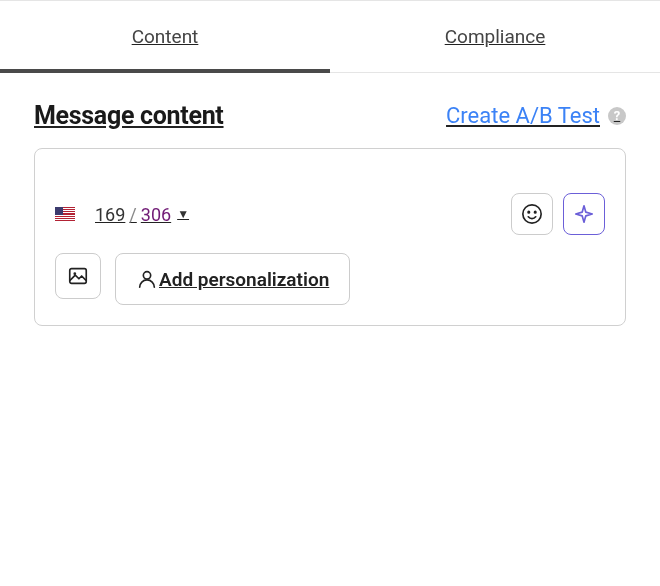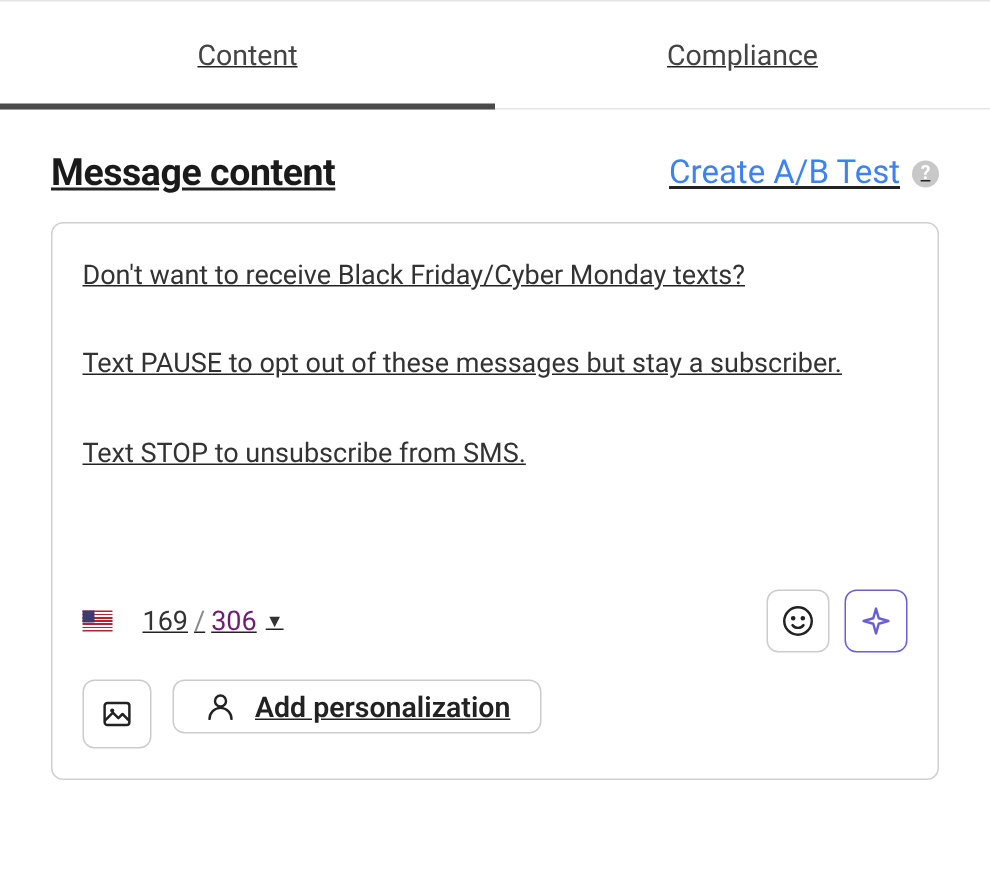--- a/index.html
+++ b/index.html
@@ -183,27 +183,27 @@
       height: 46px;
       border: 1.5px solid #ccc;
       border-radius: 8px;
       background: #fff;
       display: flex;
       align-items: center;
       justify-content: center;
       cursor: pointer;
     }
     .pill-btn {
-      height: 36px;
+      height: 52px;
       border: 1.5px solid #ccc;
       border-radius: 8px;
       background: #fff;
       display: flex;
       align-items: center;
-      gap: 12px;
+      gap: 1px;
       padding: 0 20px;
       cursor: pointer;
       font-size: 19px;
       font-weight: 600;
       color: #222;
     }
     svg {
       display: block;
     }
   </style>
@@ -225,25 +225,20 @@
 
     <div class="header-row">
       <div class="section-title">Message content</div>
       <div class="ab-test">
         <span class="ab-test-link">Create A/B Test</span>
         <span class="help-icon">?</span>
       </div>
     </div>
 
     <div class="message-box">
-      <div class="message-text" contenteditable="true" style="">Don't want to receive Black Friday/Cyber Monday texts?
-
-Text PAUSE to opt out of these messages but stay a subscriber.
-
-Text STOP to unsubscribe from SMS.</div>
 
       <div class="counter-row">
         <div class="counter-left">
           <span class="flag"></span>
           <span class="char-count">
             <span>169</span>
             <span class="sep">/</span>
             <span class="max">306</span>
             <span class="dropdown-arrow">▼</span>
           </span>

